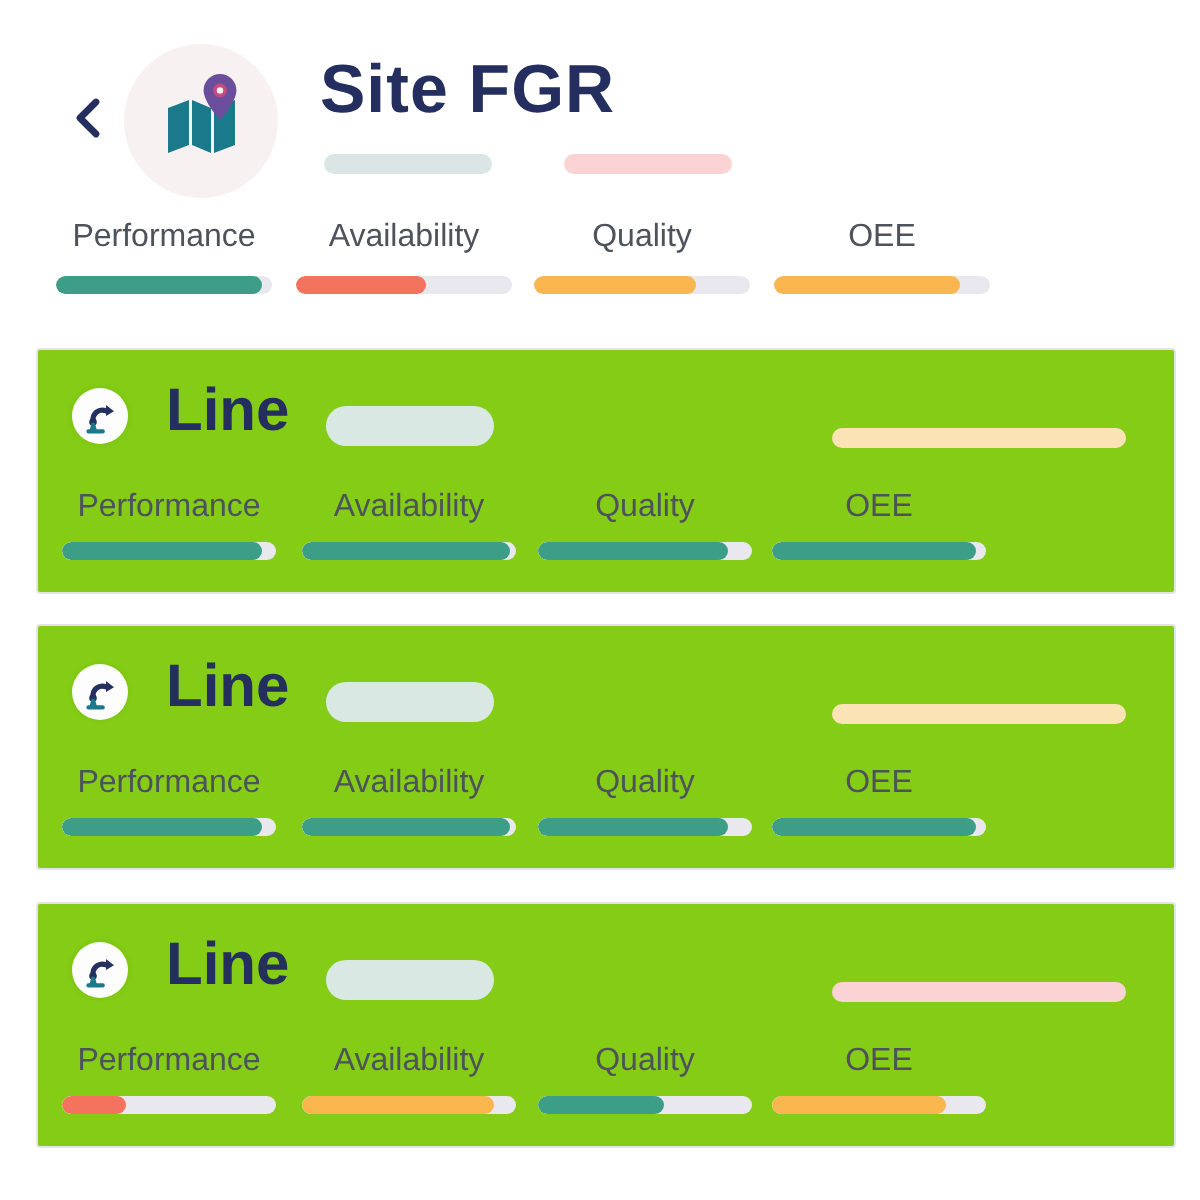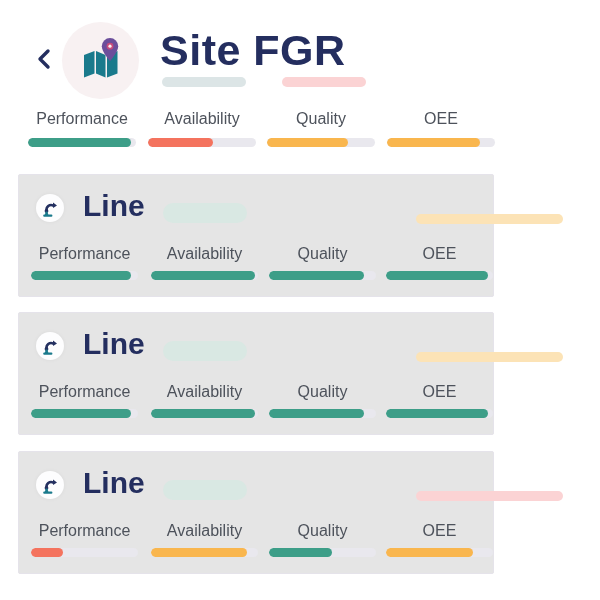--- a/index.html
+++ b/index.html
@@ -6,33 +6,33 @@
   *{box-sizing:border-box;}
   #app{
     position:relative;width:600px;height:600px;background:#ffffff;overflow:hidden;
     font-family:"Liberation Sans","DejaVu Sans",sans-serif;
   }
   
   .back-btn{position:absolute;left:32px;top:46px;width:26px;height:28px;cursor:pointer;
     display:flex;align-items:center;justify-content:center;background:none;border:none;padding:0;}
   .avatar{position:absolute;left:62px;top:22px;width:77px;height:77px;border-radius:50%;
     background:#F8F1F2;display:flex;align-items:center;justify-content:center;}
-  .page-title{position:absolute;left:160px;top:26px;font-size:43px;font-weight:bold;
+  .page-title{position:absolute;left:160px;top:26px;font-size:34px;font-weight:bold;
     color:#242E5F;letter-spacing:.5px;}
   .ph-pill{position:absolute;height:10px;border-radius:5px;}
   .ph-pill.p1{left:162px;top:77px;width:84px;}
   .ph-pill.p2{left:282px;top:77px;width:84px;}
   
   .tab{position:absolute;top:110px;width:108px;cursor:pointer;}
   .tab .tab-label{display:block;text-align:center;font-size:16px;color:#4D525B;}
   .track{margin-top:10px;height:9px;border-radius:5px;background:#E9E8EE;overflow:hidden;}
   .fill{height:100%;border-radius:5px;}
   .tab.t0{left:28px;} .tab.t1{left:148px;} .tab.t2{left:267px;} .tab.t3{left:387px;}
   
-  .card{position:absolute;left:18px;width:476px;height:123px;background:#e5e5e5;
+  .card{position:absolute;left:18px;width:570px;height:123px;background:#84cc16;
     border:1px solid #E5E3EA;border-radius:2px;cursor:pointer;}
   .card.c0{top:174px;} .card.c1{top:312px;} .card.c2{top:451px;}
   .bot-circle{position:absolute;left:17px;top:19px;width:28px;height:28px;border-radius:50%;
     background:#FDFDFE;box-shadow:0 0 4px rgba(0,0,0,.05);display:flex;align-items:center;justify-content:center;}
   .card-title{position:absolute;left:64px;top:14px;font-size:30px;font-weight:bold;color:#242E5F;}
   .card-ph{position:absolute;left:144px;top:28px;width:84px;height:20px;border-radius:10px;}
   .status-pill{position:absolute;left:397px;top:39px;width:147px;height:10px;border-radius:5px;}
   .metric{position:absolute;top:70px;width:107px;}
   .metric .m-label{display:block;text-align:center;font-size:16px;color:#4D525B;}
   .metric .track{margin-top:8px;}

